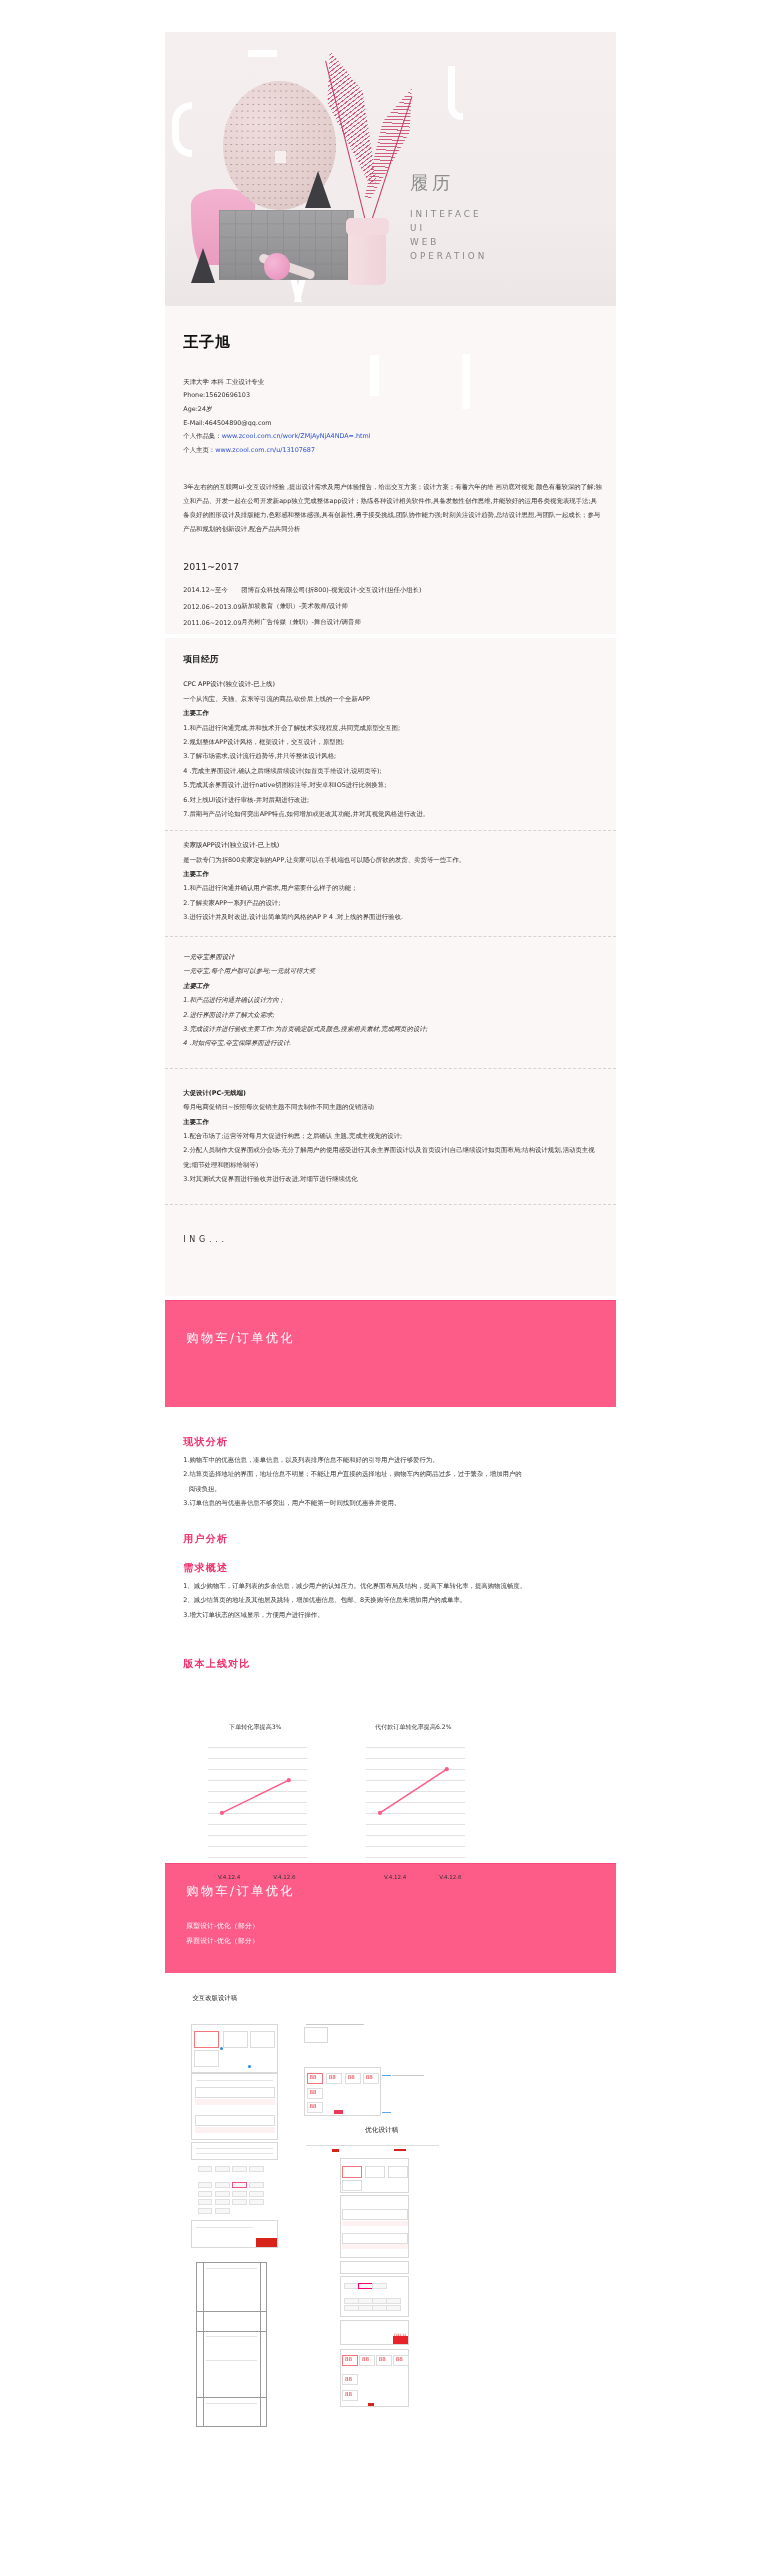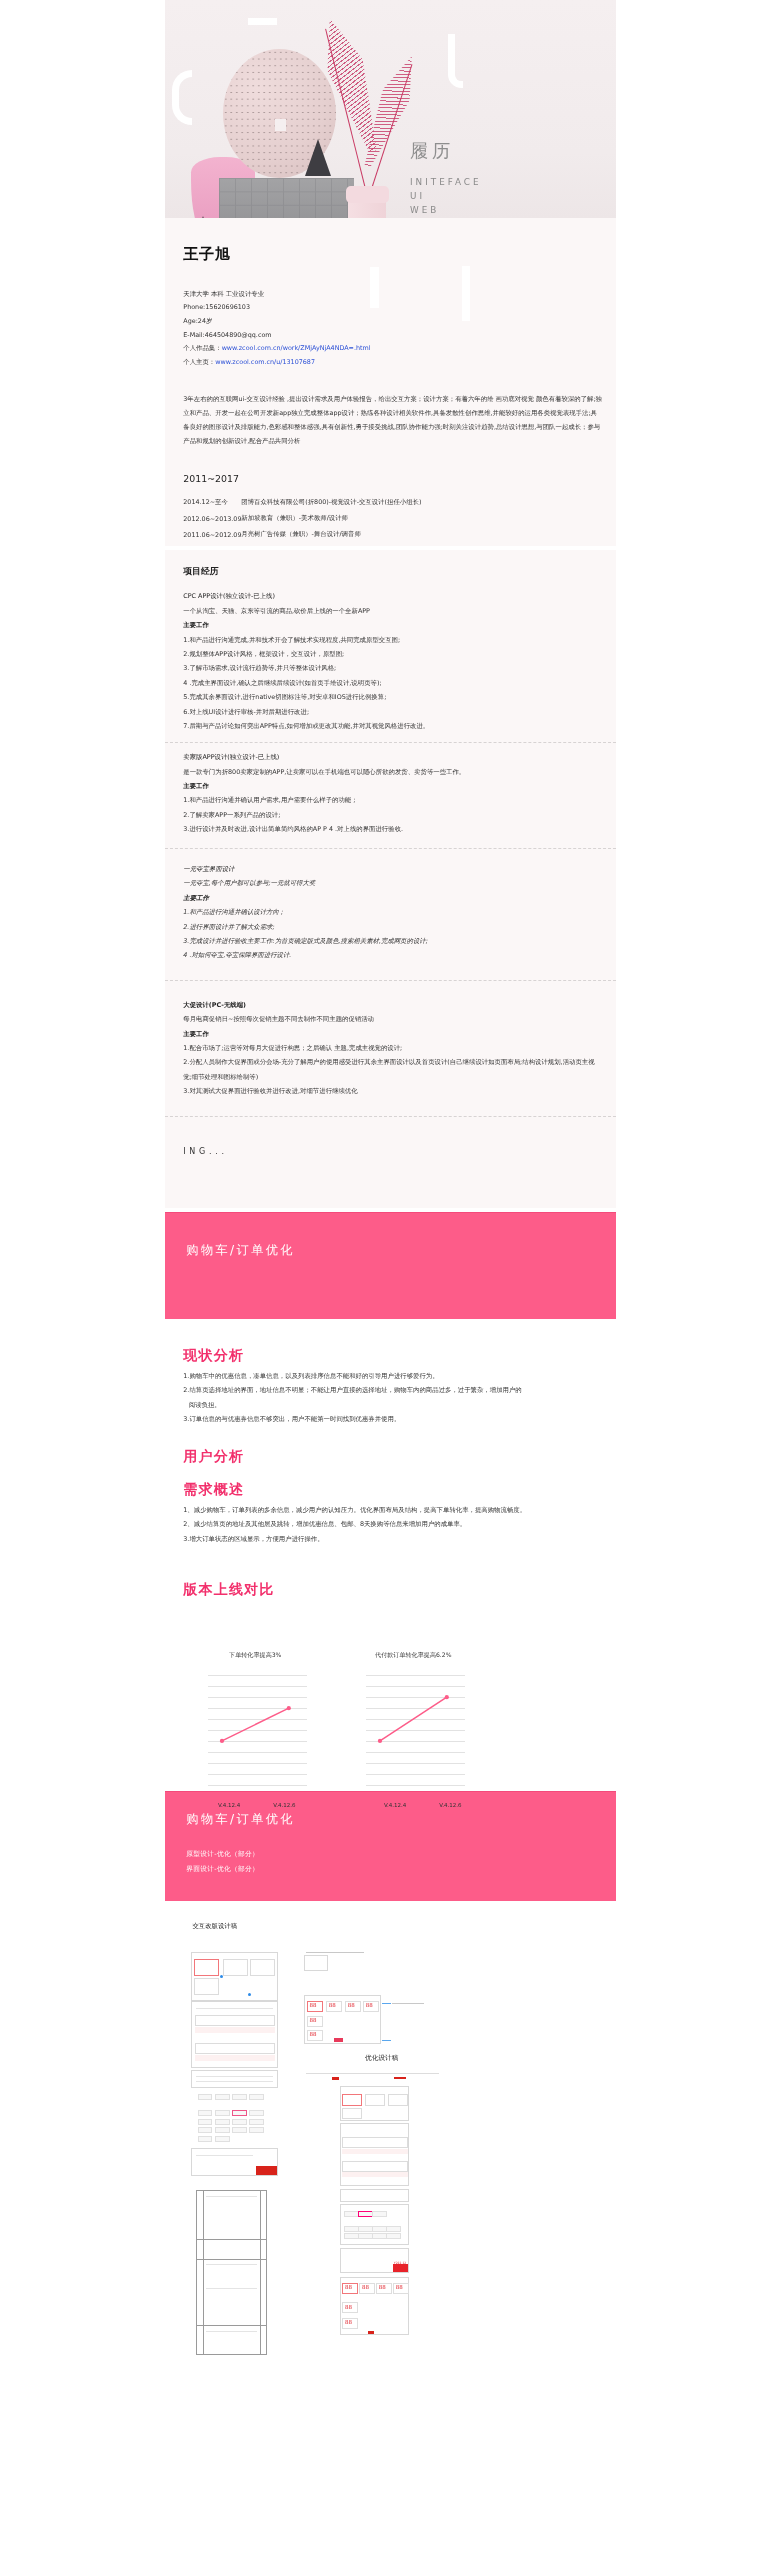--- a/index.html
+++ b/index.html
@@ -1,21 +1,21 @@
 <!DOCTYPE html>
 <html style="font-size:9.7px"><head>
 <meta charset="utf-8">
 <style>
   * { box-sizing: border-box; margin: 0; padding: 0; }
   html, body { width: 780px; background: #ffffff; }
   body { font-family: "DejaVu Sans", "Liberation Sans", sans-serif; color: #222; }
   .page { position: relative; width: 451px; margin-left: 165px; }
 
   
-  .hero { position: relative; height: 218px; background: linear-gradient(180deg,#f5eff0 0%,#f1ebec 70%,#ede6e7 100%); overflow: hidden; }
+  .hero { position: relative; height: 274px; background: linear-gradient(180deg,#f5eff0 0%,#f1ebec 70%,#ede6e7 100%); overflow: hidden; margin-top: 32px; }
   .deco { position: absolute; background: #fff; }
   .deco.d1 { left: 83px; top: 17.7px; width: 29px; height: 7.3px; }
   .deco.d2 { left: 7.3px; top: 70px; width: 20px; height: 55px; border-radius: 24.4px 0 0 24.4px; background: transparent; border: 7.3px solid #fff; border-right: none; }
   .deco.d3 { left: 283px; top: 34px; width: 15.2px; height: 54px; border: 7.3px solid #fff; border-top: none; border-right: none; border-radius: 0 0 0 13.4px; background: transparent; }
   .deco.d4 { left: 120px; top: 238px; width: 22px; height: 30.5px; background: transparent; }
   .deco.d4::before, .deco.d4::after { content: ""; position: absolute; top: 0; width: 6.1px; height: 32px; background: #fff; }
   .deco.d4::before { left: 7.3px; transform: skewX(14deg); }
   .deco.d4::after { left: 13.4px; transform: skewX(-14deg); }
 
   .disc { position: absolute; left: 58px; top: 49px; width: 113px; height: 129px; border-radius: 50%;
@@ -72,21 +72,21 @@
   
   .banner { background: #fd5c89; color: #fff; padding: 0 21.3px; border-top: 0.6px solid #f44a7b; }
   .banner.b1 { height: 107px; margin-top: 4.3px; padding-top: 29px; }
   .banner.b2 { height: 110px; padding-top: 19.5px; }
   .banner .btitle { font-size: 12.2px; letter-spacing: 2.4px; }
   .banner .blines { margin-top: 16.5px; font-size: 6.7px; line-height: 15.2px; letter-spacing: 0.3px; }
   .banner.b2 .blines { margin-top: 18.3px; }
 
   
   .analysis { padding: 0 18.3px; background:#fff; }
-  .sect-h { color: #f2306c; font-size: 14px; letter-spacing: 1.2px; }
+  .sect-h { color: #f2306c; font-size: 10px; letter-spacing: 1.2px; }
   .sect-list { font-size: 6.4px; color: #333; line-height: 14.6px; margin-top: 3.7px; }
   .sect-list .indent { padding-left: 5.5px; }
   .a1 { padding-top: 27.4px; }
   .a2 { margin-top: 21px; }
   .a3 { margin-top: 15.2px; }
   .a4 { margin-top: 34px; }
 
   .charts { position: relative; height: 177px; margin-top: 15.2px; }
   .chart { position:absolute; top: 0; width: 100px; }
   .chart .ctitle { text-align:center; font-size: 6.1px; color: #333; height: 8.5px; margin-left: -6.1px; }

